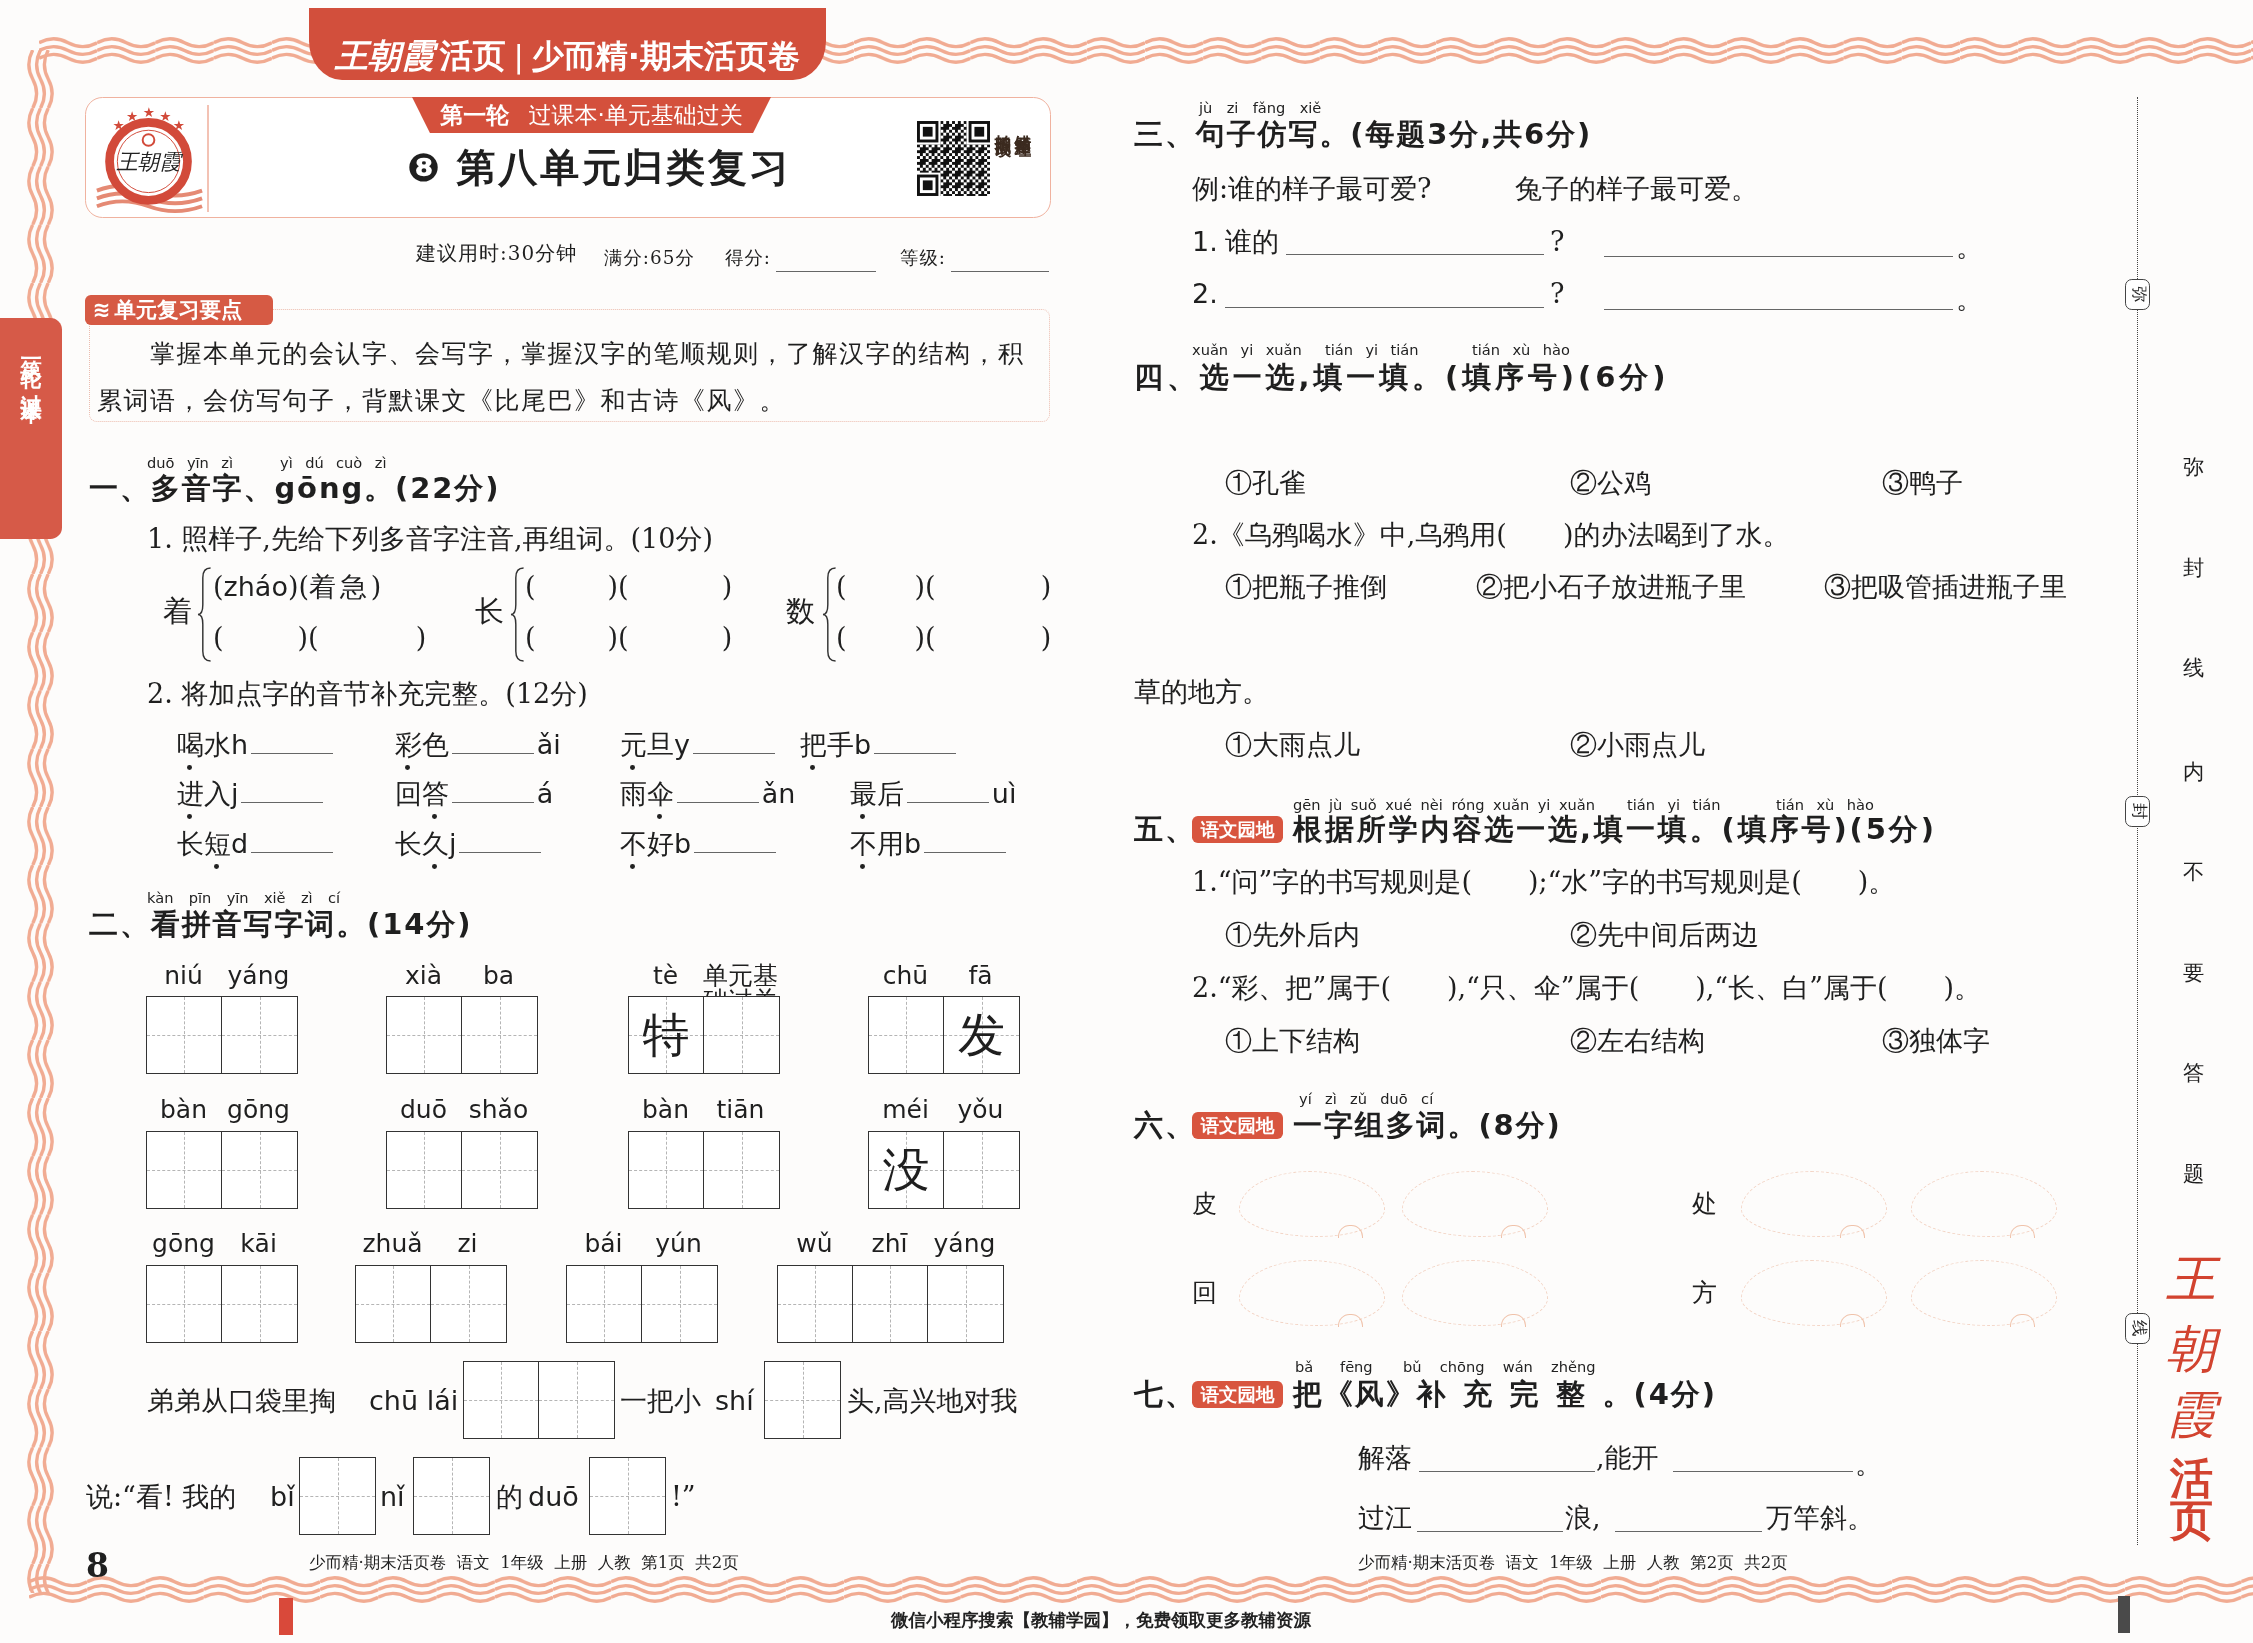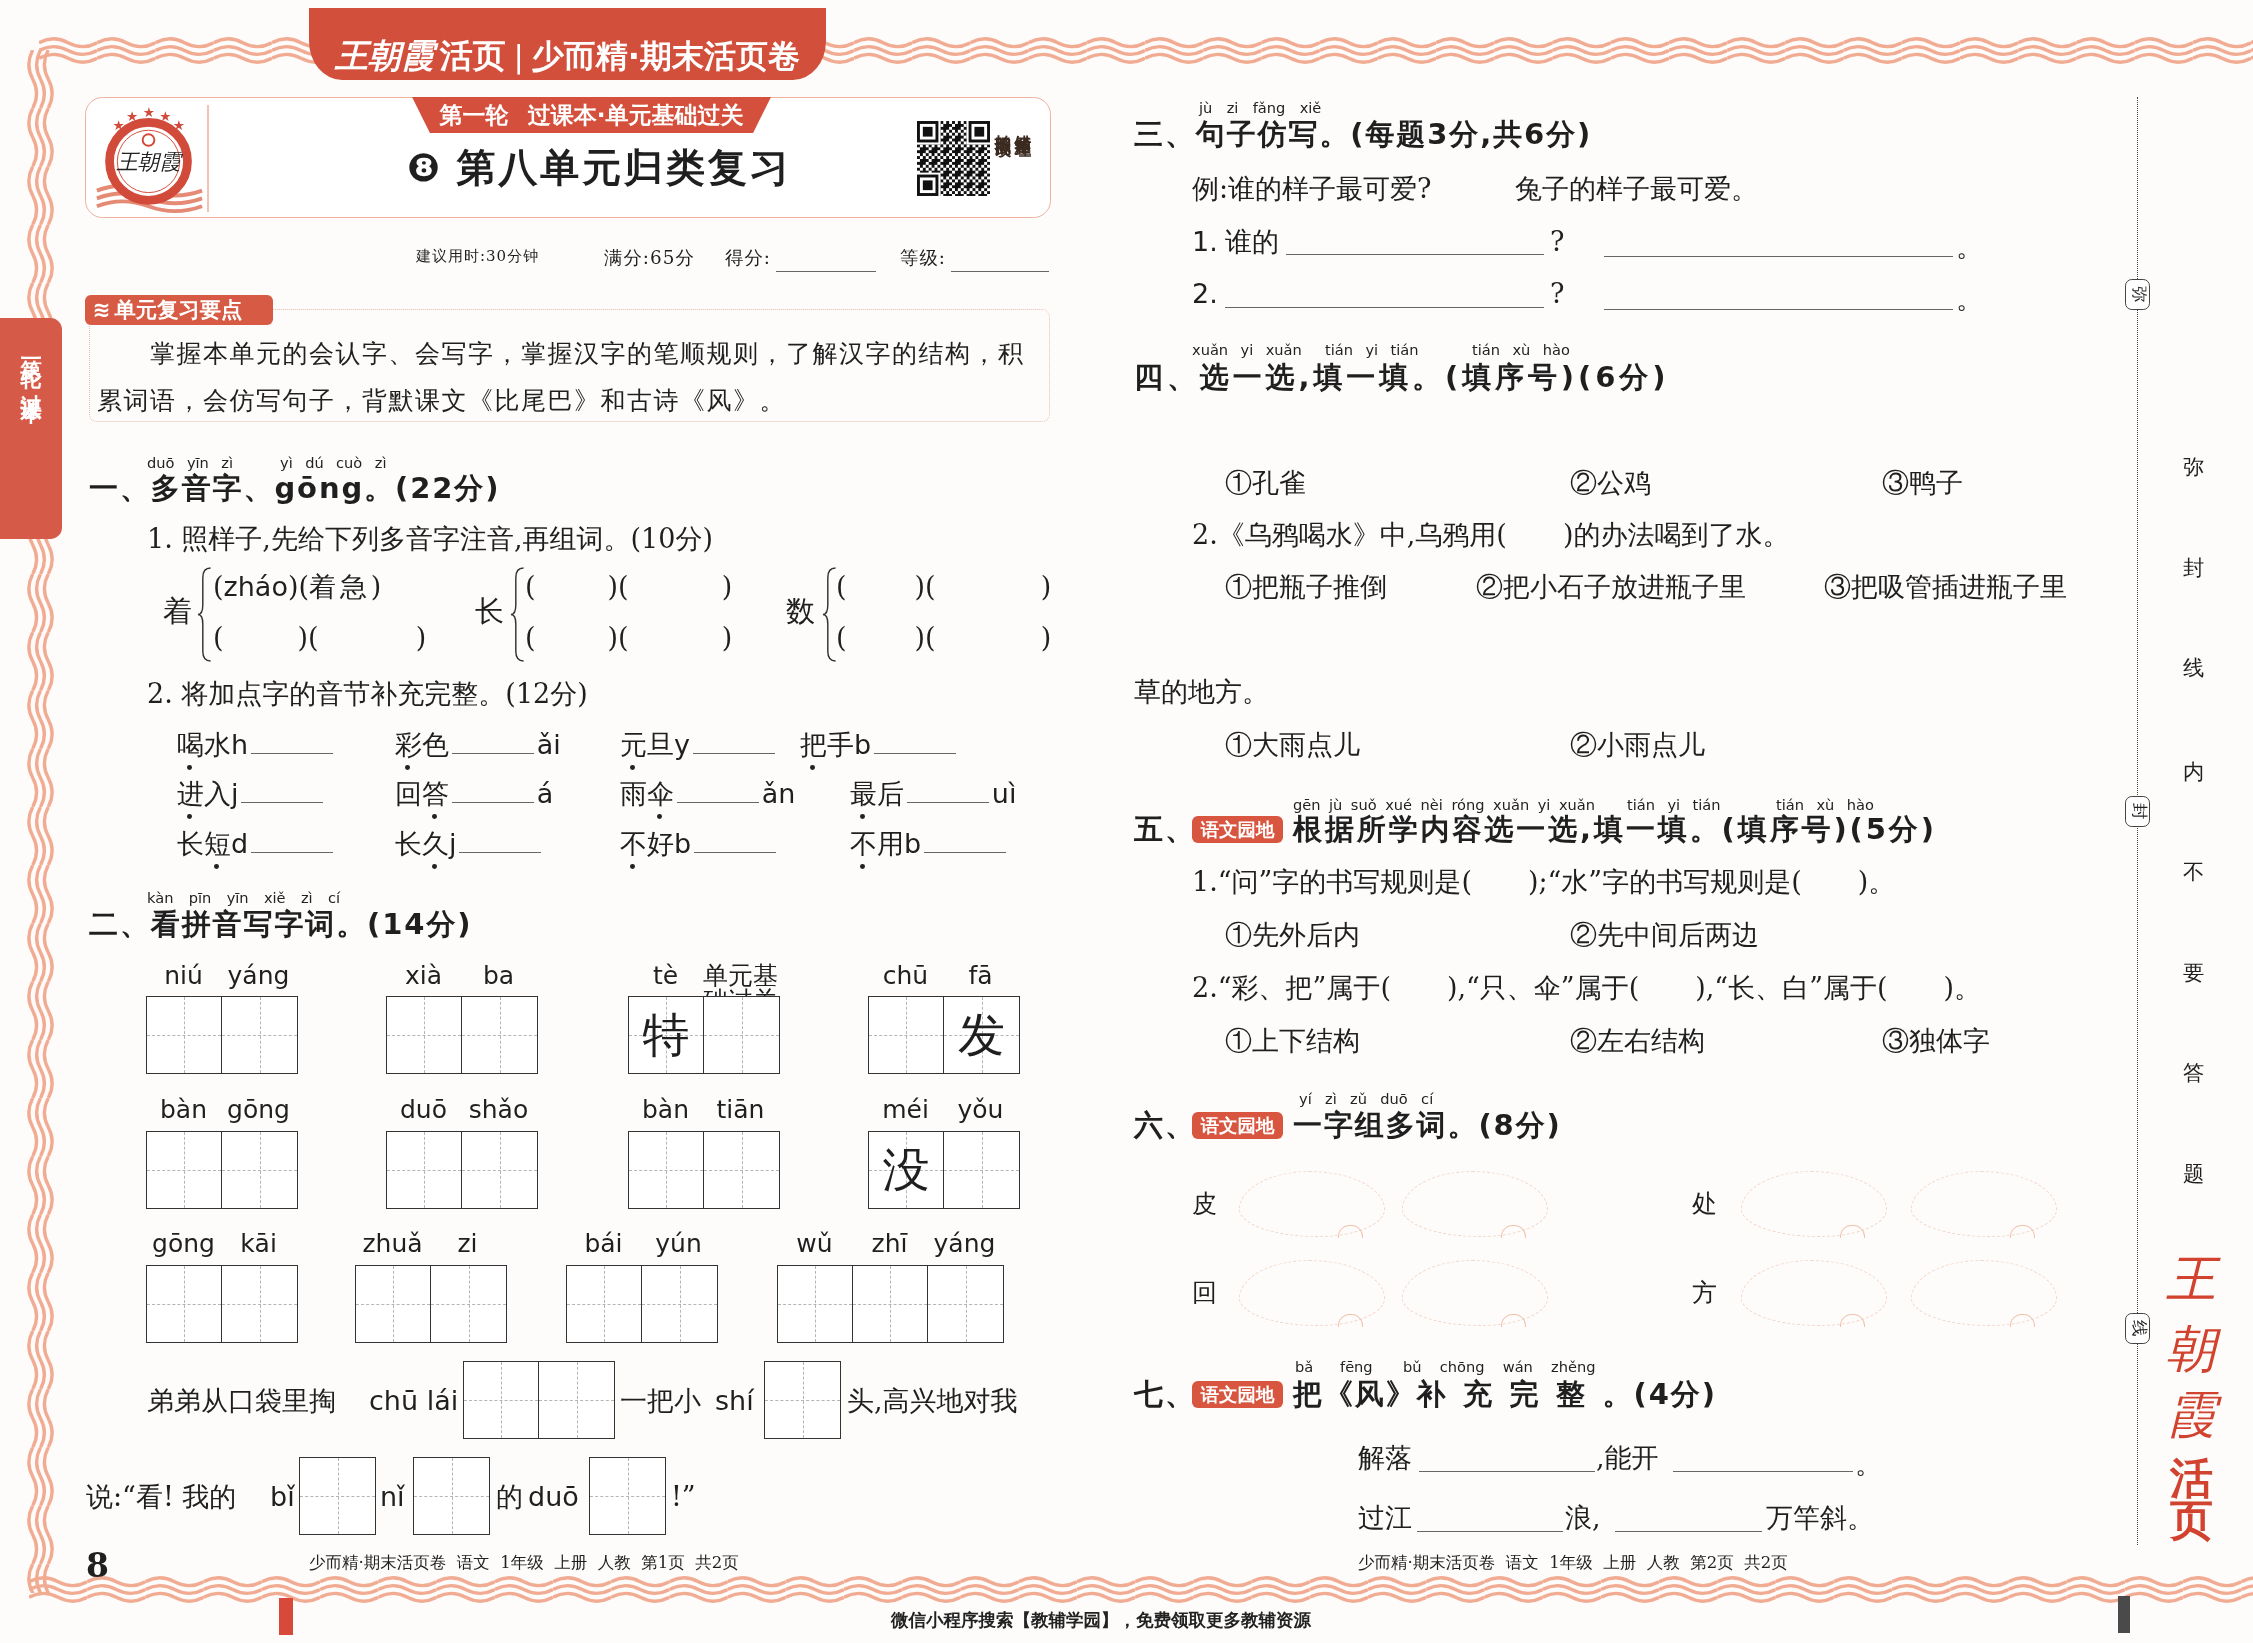--- a/index.html
+++ b/index.html
@@ -93,21 +93,21 @@
     <text x="20" y="30" font-size="14" fill="#d24a3a">★</text>
     <text x="34" y="20" font-size="14" fill="#d24a3a">★</text>
     <text x="51" y="16" font-size="14" fill="#d24a3a">★</text>
     <text x="68" y="20" font-size="14" fill="#d24a3a">★</text>
     <text x="82" y="30" font-size="14" fill="#d24a3a">★</text>
     <text x="57" y="70" text-anchor="middle" font-size="22" font-family="DejaVu Serif, serif" font-style="italic" fill="#222">王朝霞</text>
   </svg>
 
   <div class="a sub-banner" style="left:412px;top:97px;width:359px;height:36px">
     <span>第一轮</span>
-    <span style="font-weight:bold">过课本·单元基础过关</span>
+    <span style="font-weight:normal">过课本·单元基础过关</span>
   </div>
 
   <div class="a sans" style="left:407px;top:148px;font-size:39px;font-weight:bold;letter-spacing:2.9px">
     <span style="margin-right:13.6px">❽</span><span>第八单元归类复习</span>
   </div>
 
   <svg class="a" style="left:917px;top:121px" width="73" height="75" viewBox="0 0 75 77">
     <defs>
       <pattern id="qrp" width="12" height="12" patternUnits="userSpaceOnUse">
         <rect x="0" y="0" width="3" height="3" fill="#111"></rect>
@@ -128,21 +128,21 @@
     <rect x="51" y="0" width="24" height="24" fill="#fff"></rect>
       <rect x="54.5" y="1.5" width="19" height="19" fill="none" stroke="#111" stroke-width="3"></rect>
       <rect x="59" y="6" width="10" height="10" fill="#111"></rect>
     <rect x="0" y="53" width="24" height="24" fill="#fff"></rect>
       <rect x="1.5" y="56.5" width="19" height="19" fill="none" stroke="#111" stroke-width="3"></rect>
       <rect x="6" y="61" width="10" height="10" fill="#111"></rect>
   </svg>
   <div class="a sans vcol" style="left:994px;top:122px;font-size:16.5px;font-weight:bold;letter-spacing:1.9px;color:#3b2a1f">拍照批改</div>
   <div class="a sans vcol" style="left:1014px;top:122px;font-size:16.5px;font-weight:bold;letter-spacing:1.9px;color:#3b2a1f">错题整理</div>
 
-  <div class="a" style="left:416px;top:249px;font-size:15px;letter-spacing:1px">建议用时:30分钟</div>
+  <div class="a" style="left:416px;top:243px;font-size:20px;letter-spacing:1px">建议用时:30分钟</div>
   <div class="a" style="left:604px;top:249px;font-size:18.4px;letter-spacing:1px">满分:65分</div>
   <div class="a" style="left:725px;top:249px;font-size:18.4px;letter-spacing:1px">得分:</div>
   <div class="blank" style="left:776px;top:270px;width:100px"></div>
   <div class="a" style="left:900px;top:249px;font-size:18.4px;letter-spacing:1px">等级:</div>
   <div class="blank" style="left:951px;top:270px;width:98px"></div>
 
   <div class="a" style="left:89px;top:309px;width:961px;height:113px;border:1.9px dotted #ecbcae;border-radius:7.8px"></div>
   <div class="a sans" style="left:85px;top:295px;width:188px;height:30px;background:#d65a44;color:#fff;border-radius:5.8px;font-size:21.3px;font-weight:bold;display:flex;align-items:center;padding-left:7.8px;gap:3.9px">
     <span>≋</span>
       <span>单元复习要点</span>

